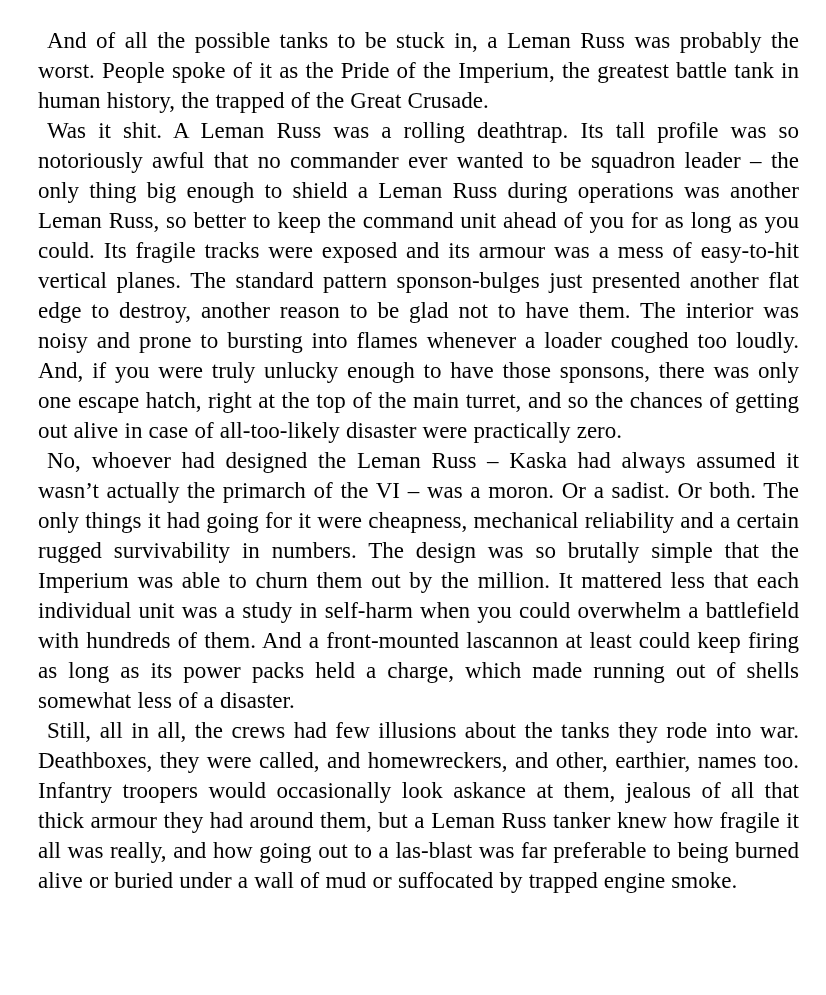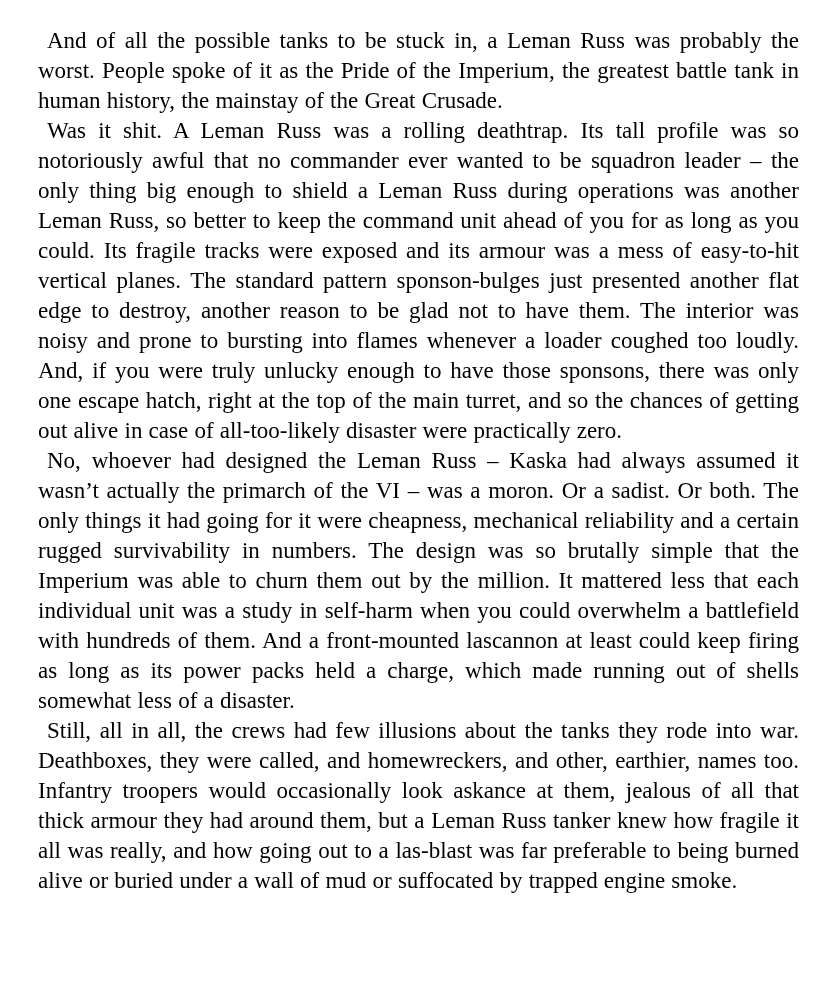--- a/index.html
+++ b/index.html
@@ -29,17 +29,17 @@
     margin: 0;
     padding: 0;
     text-indent: 9px;
     word-spacing: 0.02em;
   }
 </style>
 </head>
 <body>
 
 <main class="page">
-  <p class="para">And of all the possible tanks to be stuck in, a Leman Russ was probably the worst. People spoke of it as the Pride of the Imperium, the greatest battle tank in human history, the mainstay of the Great Crusade.</p>
+  <p class="para">And of all the possible tanks to be stuck in, a Leman Russ was probably the worst. People spoke of it as the Pride of the Imperium, the greatest battle tank in human history, the trapped of the Great Crusade.</p>
   <p class="para">Was it shit. A Leman Russ was a rolling deathtrap. Its tall profile was so notoriously awful that no commander ever wanted to be squadron leader – the only thing big enough to shield a Leman Russ during operations was another Leman Russ, so better to keep the command unit ahead of you for as long as you could. Its fragile tracks were exposed and its armour was a mess of easy-to-hit vertical planes. The standard pattern sponson-bulges just presented another flat edge to destroy, another reason to be glad not to have them. The interior was noisy and prone to bursting into flames whenever a loader coughed too loudly. And, if you were truly unlucky enough to have those sponsons, there was only one escape hatch, right at the top of the main turret, and so the chances of getting out alive in case of all-too-likely disaster were practically zero.</p>
   <p class="para">No, whoever had designed the Leman Russ – Kaska had always assumed it wasn’t actually the primarch of the VI – was a moron. Or a sadist. Or both. The only things it had going for it were cheapness, mechanical reliability and a certain rugged survivability in numbers. The design was so brutally simple that the Imperium was able to churn them out by the million. It mattered less that each individual unit was a study in self-harm when you could overwhelm a battlefield with hundreds of them. And a front-mounted lascannon at least could keep firing as long as its power packs held a charge, which made running out of shells somewhat less of a disaster.</p>
   <p class="para">Still, all in all, the crews had few illusions about the tanks they rode into war. Deathboxes, they were called, and homewreckers, and other, earthier, names too. Infantry troopers would occasionally look askance at them, jealous of all that thick armour they had around them, but a Leman Russ tanker knew how fragile it all was really, and how going out to a las-blast was far preferable to being burned alive or buried under a wall of mud or suffocated by trapped engine smoke.</p>
 </main>
 
 </body></html>

